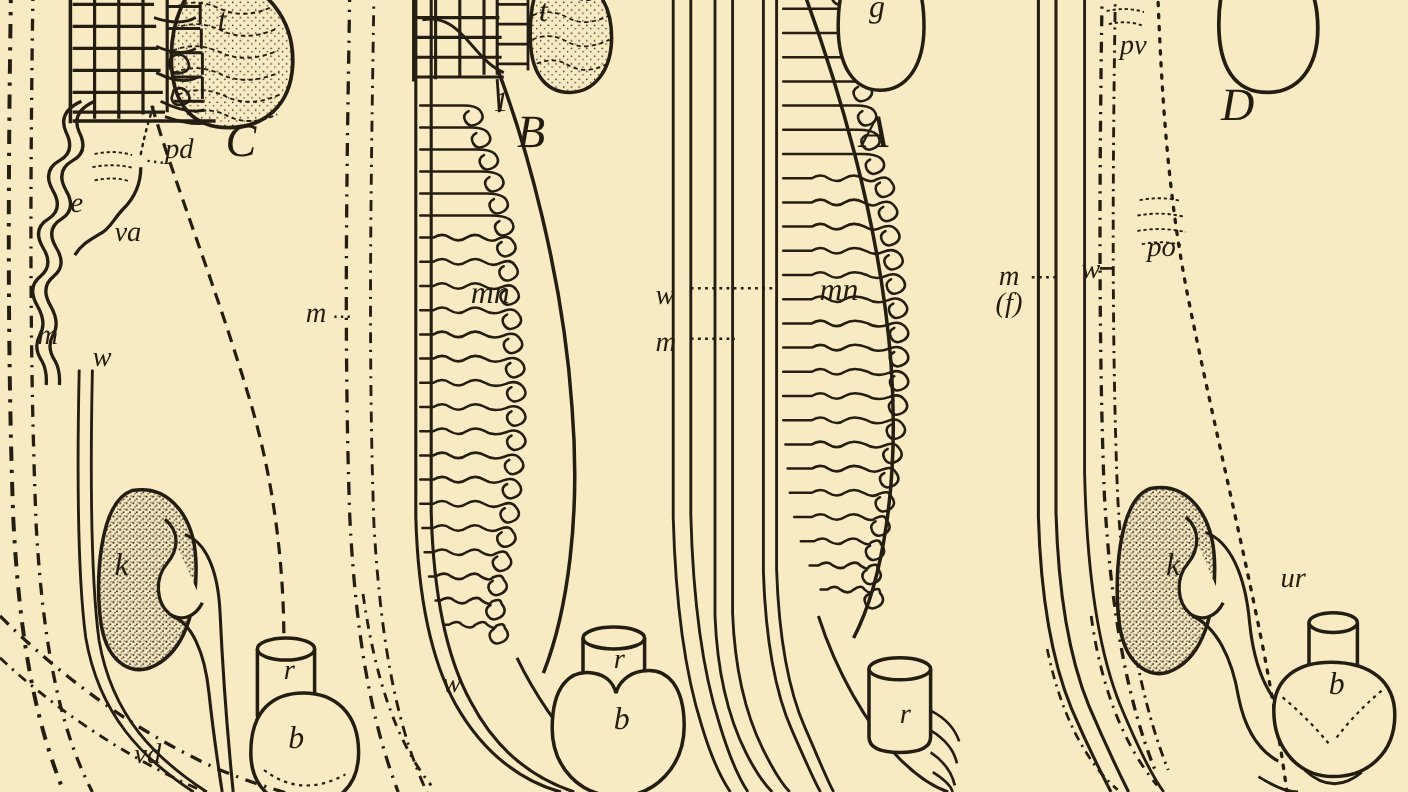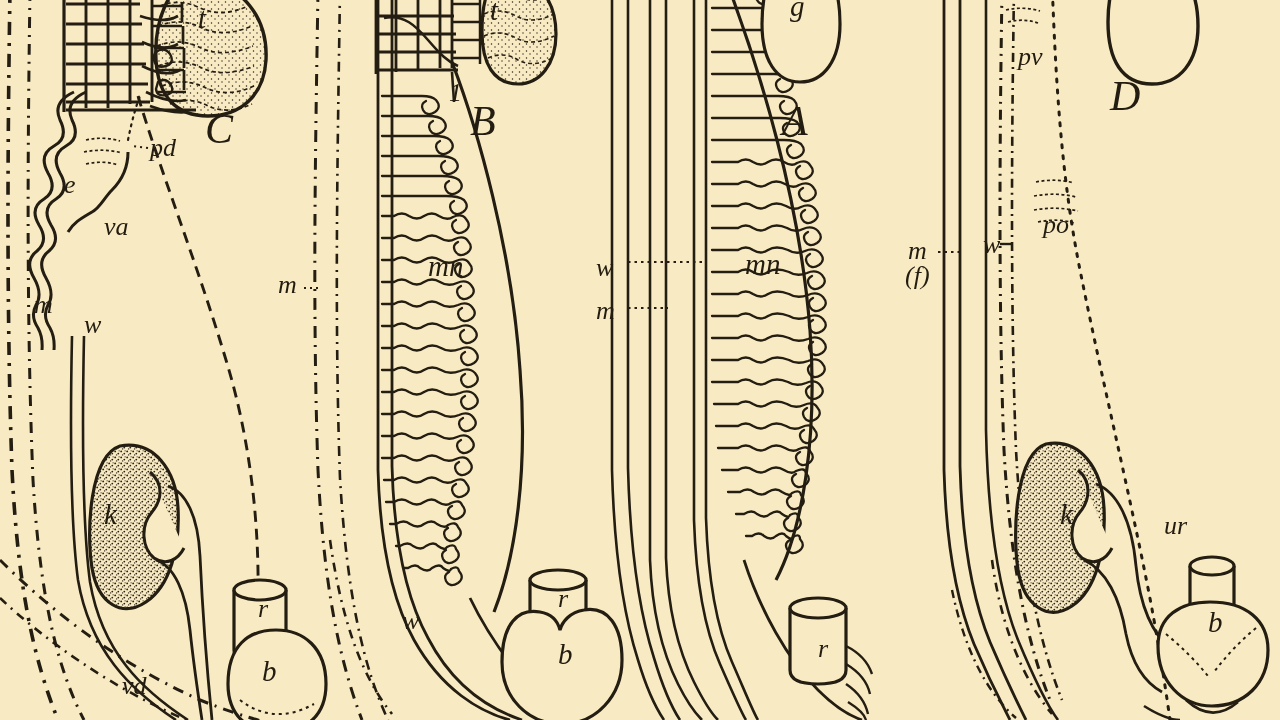--- a/index.html
+++ b/index.html
@@ -354,42 +354,42 @@
   </svg>
 
   <div id="panel-letters">
       <div class="lbl panel-letter" style="left: 205px; top: 108px;">C</div>
       <div class="lbl panel-letter" style="left: 470px; top: 100px;">B</div>
       <div class="lbl panel-letter" style="left: 782px; top: 100px;">A</div>
       <div class="lbl panel-letter" style="left: 1110px; top: 75px;">D</div>
     </div>
   <div id="label-layer">
       <div class="lbl lbl-med" style="left: 198px; top: 4px;">t</div>
-      <div class="lbl lbl-small" style="left: 150px; top: 135px;">pd</div>
+      <div class="lbl lbl-small" style="left: 150px; top: 123px;">pd</div>
       <div class="lbl lbl-small" style="left: 64px; top: 172px;">e</div>
-      <div class="lbl lbl-small" style="left: 104px; top: 198px; margin-top: 16px;">va</div>
+      <div class="lbl lbl-small" style="left: 104px; top: 198px;">va</div>
       <div class="lbl lbl-small" style="left: 34px; top: 292px;">m</div>
       <div class="lbl lbl-small" style="left: 84px; top: 312px;">w</div>
       <div class="lbl lbl-med" style="left: 104px; top: 500px;">k</div>
       <div class="lbl lbl-small" style="left: 122px; top: 625px; margin-top: 48px;">vd</div>
       <div class="lbl lbl-small" style="left: 258px; top: 596px;">r</div>
       <div class="lbl lbl-med" style="left: 262px; top: 657px;">b</div>
       <div class="lbl lbl-small" style="left: 278px; top: 272px;">m</div>
       <div class="lbl lbl-med" style="left: 490px; top: -4px;">t</div>
       <div class="lbl lbl-small" style="left: 449px; top: 80px;">1</div>
       <div class="lbl lbl-med" style="left: 428px; top: 252px;">mn</div>
       <div class="lbl lbl-small" style="left: 402px; top: 608px;">w</div>
       <div class="lbl lbl-small" style="left: 558px; top: 586px;">r</div>
       <div class="lbl lbl-med" style="left: 558px; top: 640px;">b</div>
       <div class="lbl lbl-med" style="left: 790px; top: -8px;">g</div>
       <div class="lbl lbl-small" style="left: 596px; top: 255px;">w</div>
       <div class="lbl lbl-small" style="left: 596px; top: 298px;">m</div>
       <div class="lbl lbl-med" style="left: 745px; top: 250px;">mn</div>
       <div class="lbl lbl-small" style="left: 818px; top: 636px;">r</div>
-      <div class="lbl lbl-small" style="left: 1018px; top: 44px;">pv</div>
+      <div class="lbl lbl-small" style="left: 1018px; top: 28px;">pv</div>
       <div class="lbl lbl-small" style="left: 1043px; top: 212px;">po</div>
       <div class="lbl lbl-small" style="left: 983px; top: 232px;">w</div>
       <div class="lbl lbl-med" style="left: 1060px; top: 500px;">k</div>
       <div class="lbl lbl-small" style="left: 1164px; top: 513px; font-family: Liberation Serif, serif;">ur</div>
       <div class="lbl lbl-med" style="left: 1208px; top: 608px;">b</div>
     </div>
   <div id="stacked-layer">
       <div class="lbl lbl-two" style="left: 905px; top: 238px;">
         <i>m</i>
         <i>(f)</i>

